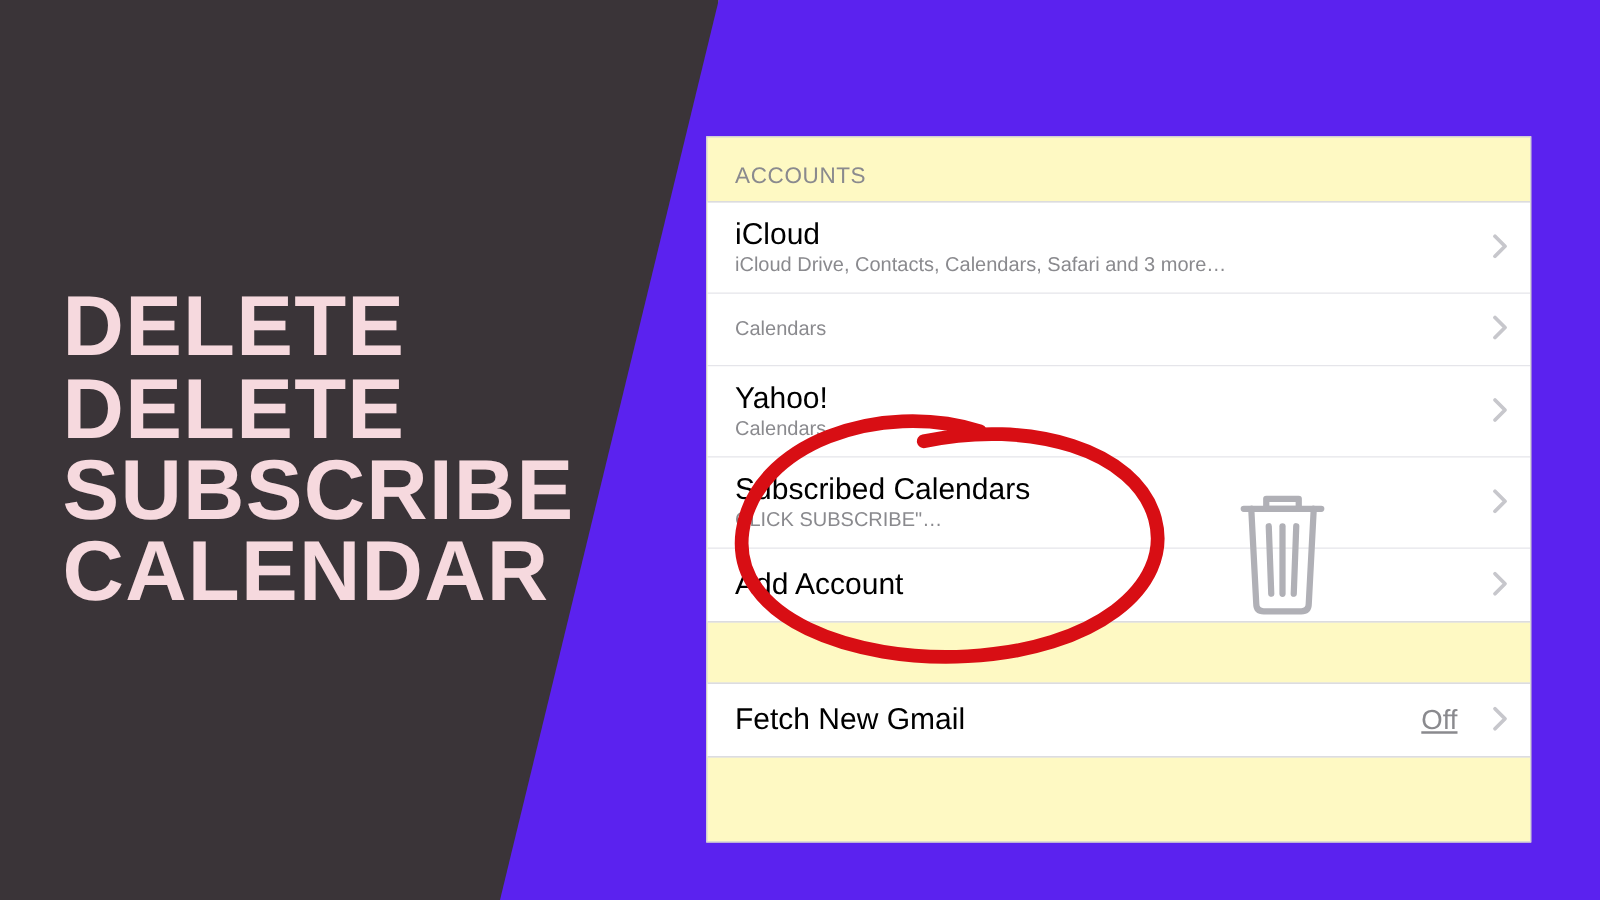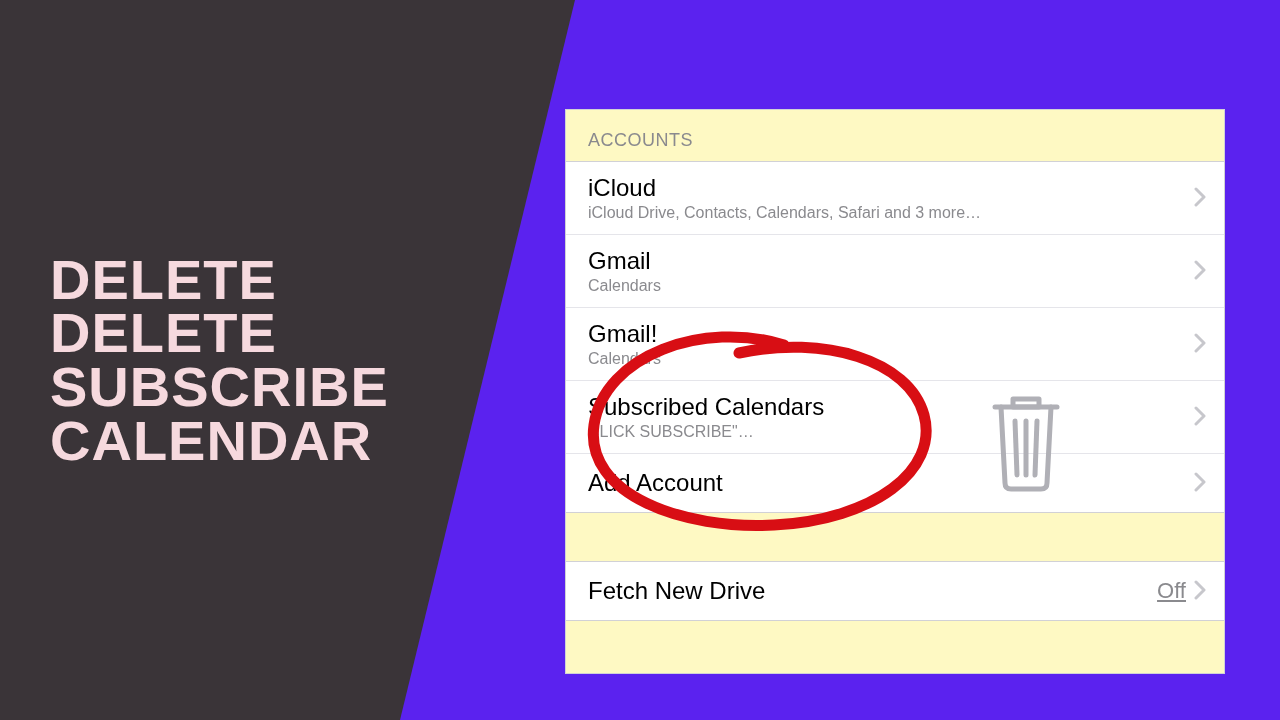--- a/index.html
+++ b/index.html
@@ -16,21 +16,21 @@
       left: 0; top: 0;
       width: 575px; height: 720px;
       background: #3a3438;
       display: flex;
       align-items: center;
       padding-left: 50px;
     }
     .headline {
       color: #f6d9de;
       font-weight: 800;
-      font-size: 56px;
+      font-size: 68px;
       line-height: 0.96;
       letter-spacing: 1px;
       font-family: "Arial Black", Impact, sans-serif;
       font-stretch: condensed;
     }
     .headline span { display: block; }
     .purple-panel {
       position: absolute;
       right: 0; top: 0;
       width: 880px; height: 720px;
@@ -59,20 +59,21 @@
       border-bottom: 1px solid #d1d1d6;
     }
     .row {
       display: flex;
       align-items: center;
       padding: 12px 18px 12px 22px;
       border-bottom: 1px solid #e5e5ea;
       position: relative;
       min-height: 58px;
       cursor: pointer;
+      gap: 20px;
     }
     .row:last-child { border-bottom: none; }
     .row-text { flex: 1; min-width: 0; }
     .row-title {
       font-size: 24px;
       color: #000;
       font-weight: 400;
       margin-bottom: 2px;
     }
     .row-sub {
@@ -140,33 +141,32 @@
       </div>
       <span class="chevron">
         <svg width="12" height="20" viewBox="0 0 12 20">
             <path d="M2 2 L10 10 L2 18" fill="none" stroke="#c7c7cc" stroke-width="3" stroke-linecap="round" stroke-linejoin="round"></path>
           </svg>
       </span>
     </div>
 
     <div class="row">
       <div class="row-text">
-        <div class="row-title">Gmail</div>
         <div class="row-sub">Calendars</div>
       </div>
       <span class="chevron">
         <svg width="12" height="20" viewBox="0 0 12 20">
             <path d="M2 2 L10 10 L2 18" fill="none" stroke="#c7c7cc" stroke-width="3" stroke-linecap="round" stroke-linejoin="round"></path>
           </svg>
       </span>
     </div>
 
     <div class="row">
       <div class="row-text">
-        <div class="row-title">Gmail!</div>
+        <div class="row-title">Yahoo!</div>
         <div class="row-sub">Calendars</div>
       </div>
       <span class="chevron">
         <svg width="12" height="20" viewBox="0 0 12 20">
             <path d="M2 2 L10 10 L2 18" fill="none" stroke="#c7c7cc" stroke-width="3" stroke-linecap="round" stroke-linejoin="round"></path>
           </svg>
       </span>
     </div>
 
     <div class="row">
@@ -192,21 +192,21 @@
       </span>
     </div>
 
   </div>
 
   <div class="gap"></div>
 
   <div class="group">
     <div class="row row-single">
       <div class="row-text">
-        <div class="row-title">Fetch New Drive</div>
+        <div class="row-title">Fetch New Gmail</div>
       </div>
       <span class="row-value">Off</span>
       <span class="chevron">
         <svg width="12" height="20" viewBox="0 0 12 20">
             <path d="M2 2 L10 10 L2 18" fill="none" stroke="#c7c7cc" stroke-width="3" stroke-linecap="round" stroke-linejoin="round"></path>
           </svg>
       </span>
     </div>
   </div>
 

